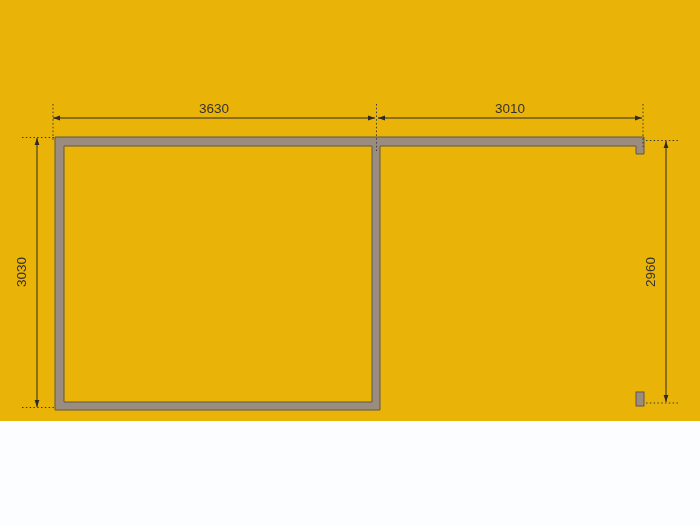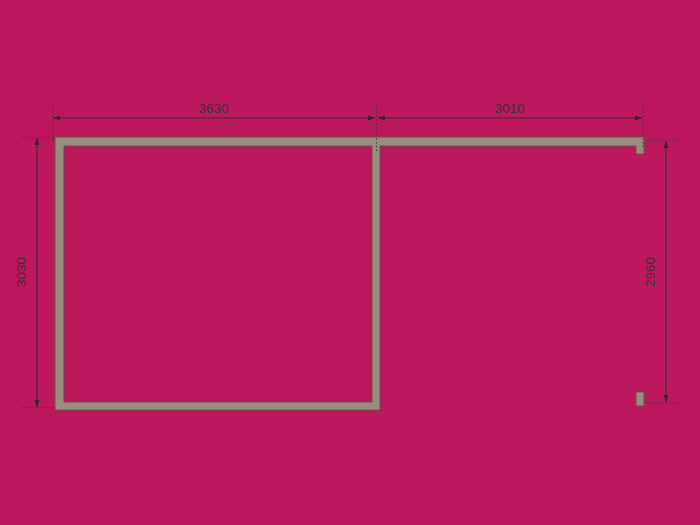--- a/index.html
+++ b/index.html
@@ -7,22 +7,22 @@
     padding: 0;
     width: 700px;
     height: 525px;
     background: #fcfdfe;
     overflow: hidden;
     font-family: "Liberation Sans", sans-serif;
   }
   .canvas {
     position: relative;
     width: 700px;
-    height: 525px;
-    background: #be185d;
+    height: 421px;
+    background: #eab308;
   }
   svg { display: block; }
   .structure {
     fill: #9a8c7f;
     stroke: #5f564d;
     stroke-width: 1;
   }
   .ext-line {
     stroke: #3a3a3a;
     stroke-width: 1;

